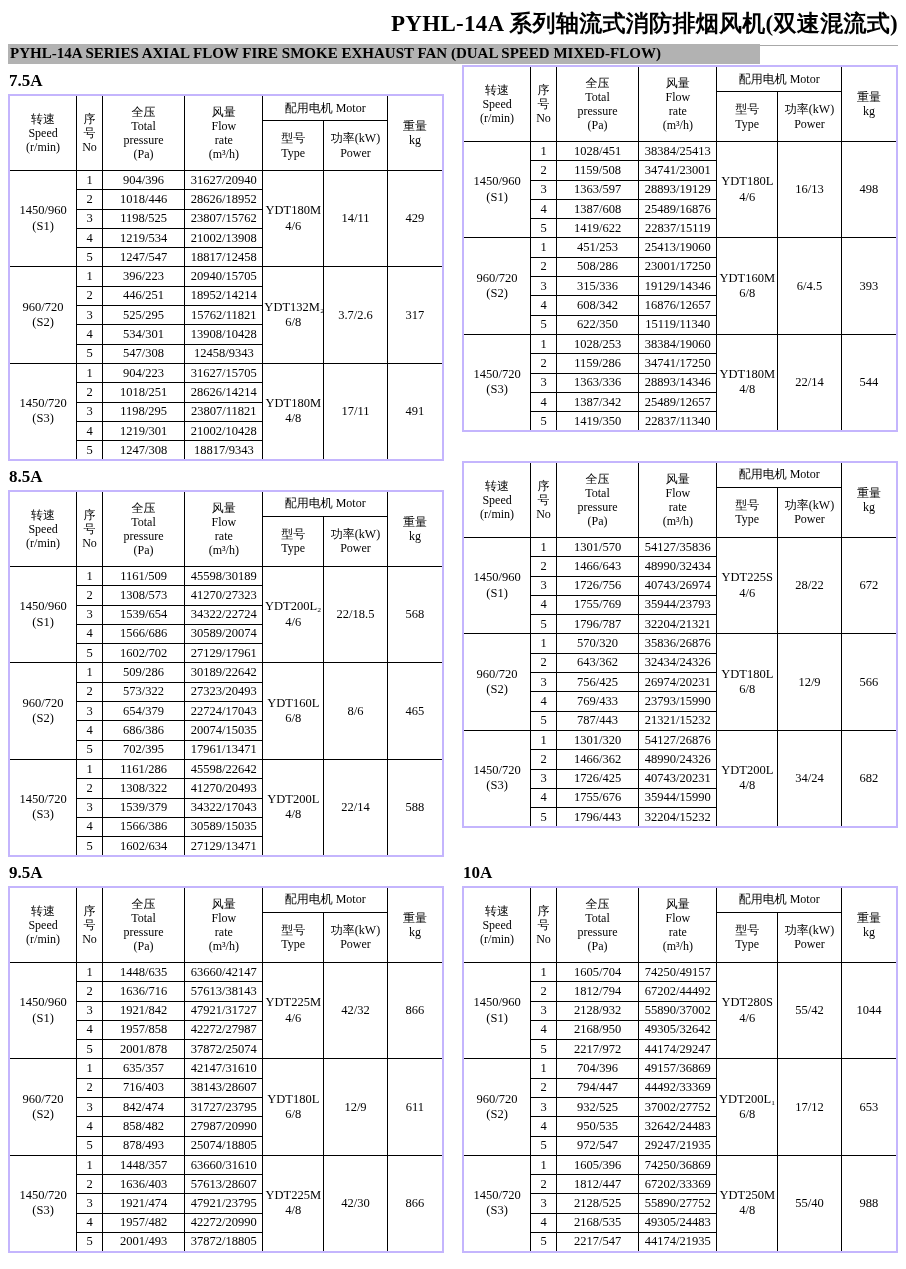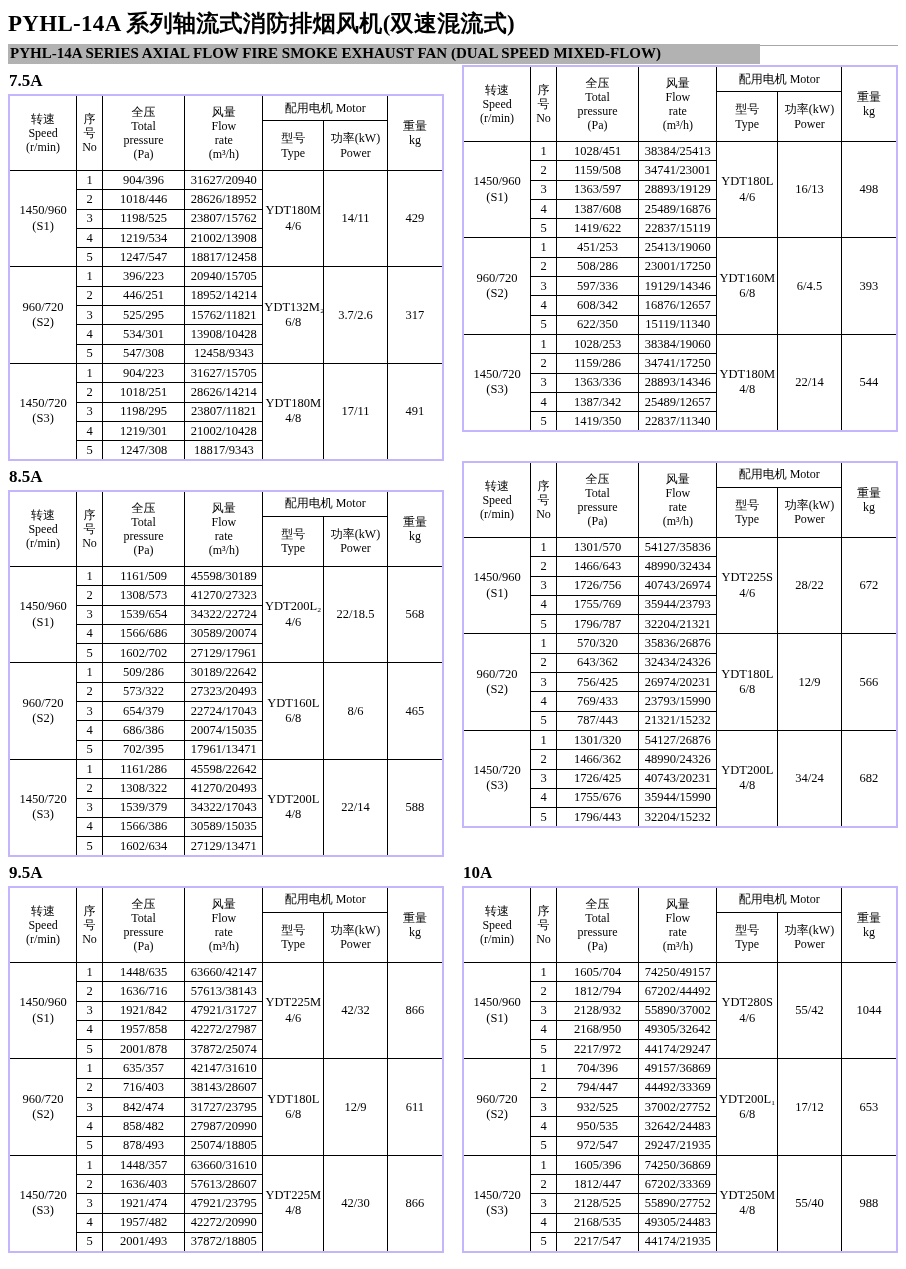--- a/index.html
+++ b/index.html
@@ -5,20 +5,21 @@
   html, body { margin: 0; padding: 0; background: #fff; }
   .page {
     width: 906px; height: 1269px; box-sizing: border-box;
     background: #fff; color: #000;
     font-family: "Liberation Serif", "DejaVu Serif", serif;
     padding: 6px 8px 0 8px; overflow: hidden;
   }
   .page-title {
     font-size: 23px; font-weight: bold; margin: 2px 0 5px 0;
     letter-spacing: 0.3px;
+    text-align: right;
   }
   .subtitle-row { display: flex; align-items: flex-start; }
   .page-subtitle {
     background: #b2b2b2; font-weight: bold; font-size: 15px;
     padding: 1px 8px 2px 2px; width: 752px; box-sizing: border-box;
     white-space: nowrap; overflow: hidden;
   }
   .subtitle-tail { flex: 1; border-top: 1px solid #a8a8a8; margin-top: 1px; height: 0; }
   .tables-grid {
     display: grid; grid-template-columns: 1fr 1fr;
@@ -319,21 +320,21 @@
               <td class="cell-power" rowspan="5">6/4.5</td>
               <td class="cell-weight" rowspan="5">393</td>
             </tr>
             <tr>
               <td class="cell-no">2</td>
               <td class="cell-pressure">508/286</td>
               <td class="cell-flow">23001/17250</td>
             </tr>
             <tr>
               <td class="cell-no">3</td>
-              <td class="cell-pressure">597/336</td>
+              <td class="cell-pressure">315/336</td>
               <td class="cell-flow">19129/14346</td>
             </tr>
             <tr>
               <td class="cell-no">4</td>
               <td class="cell-pressure">608/342</td>
               <td class="cell-flow">16876/12657</td>
             </tr>
             <tr>
               <td class="cell-no">5</td>
               <td class="cell-pressure">622/350</td>

